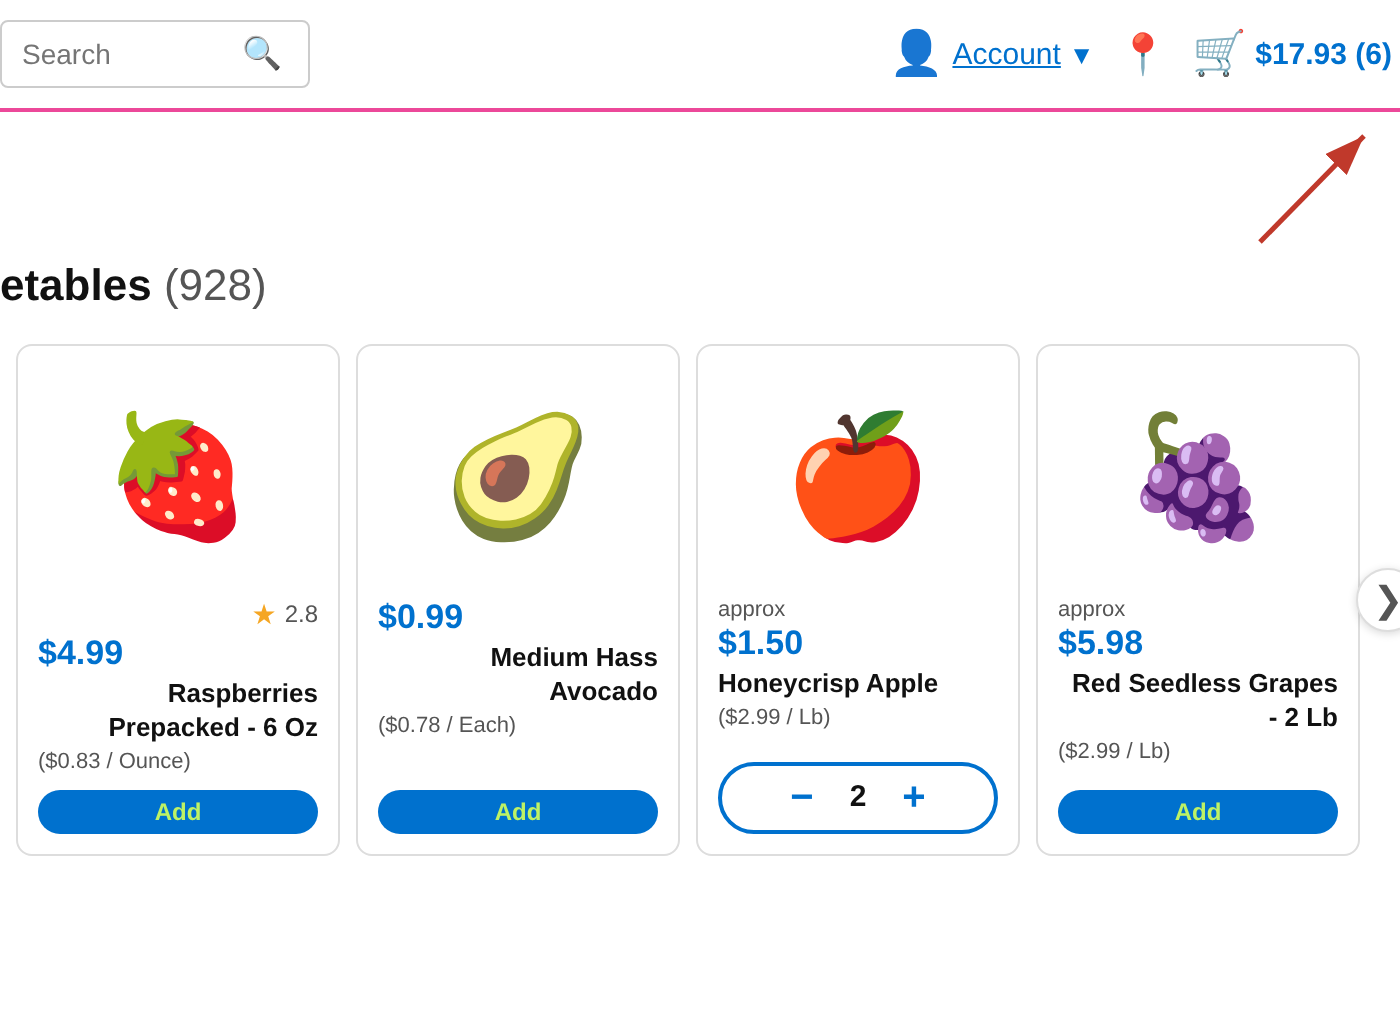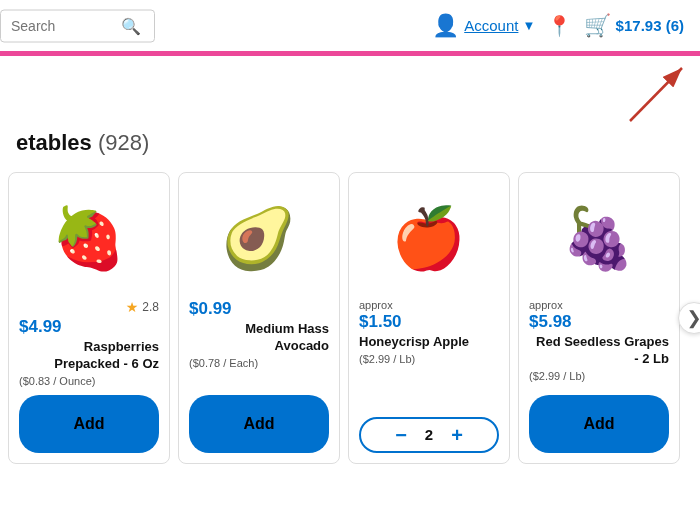--- a/index.html
+++ b/index.html
@@ -3,22 +3,22 @@
   <meta charset="utf-8">
   <style>
     * { box-sizing: border-box; margin: 0; padding: 0; }
     body { font-family: Arial, sans-serif; background: #fff; width: 700px; overflow-x: hidden; }
 
     
     .header {
       display: flex;
       align-items: center;
       justify-content: flex-end;
-      padding: 10px 16px;
-      border-bottom: 5px solid #ec4899;
+      padding: 10px 4px;
+      border-bottom: 2px solid #ec4899;
       position: relative;
       height: 56px;
     }
     .search-box {
       position: absolute;
       left: 0;
       top: 50%;
       transform: translateY(-50%);
       display: flex;
       align-items: center;
@@ -91,21 +91,21 @@
     .arrow-svg {
       position: absolute;
       top: 0;
       right: 0;
       width: 200px;
       height: 70px;
     }
 
     
     .page-title-section {
-      padding: 4px 16px 16px 16px;
+      padding: 4px 16px 16px 0;
     }
     .page-title {
       font-size: 22px;
       font-weight: 700;
       color: #111;
     }
     .page-count {
       font-size: 22px;
       font-weight: 400;
       color: #555;
@@ -183,26 +183,26 @@
       line-height: 1.3;
       text-align: right;
     }
     .unit-price {
       font-size: 11px;
       color: #555;
       margin-bottom: 8px;
     }
     .add-btn {
       background-color: #0071ce;
-      color: #000000;
+      color: #bef264;
       border: none;
       border-radius: 20px;
-      padding: 20px 0;
+      padding: 4px 0;
       width: 100%;
-      font-size: 16px;
+      font-size: 12px;
       font-weight: 600;
       cursor: pointer;
       text-align: center;
       margin-top: auto;
     }
     .qty-control {
       display: flex;
       align-items: center;
       gap: 0;
       margin-top: auto;

